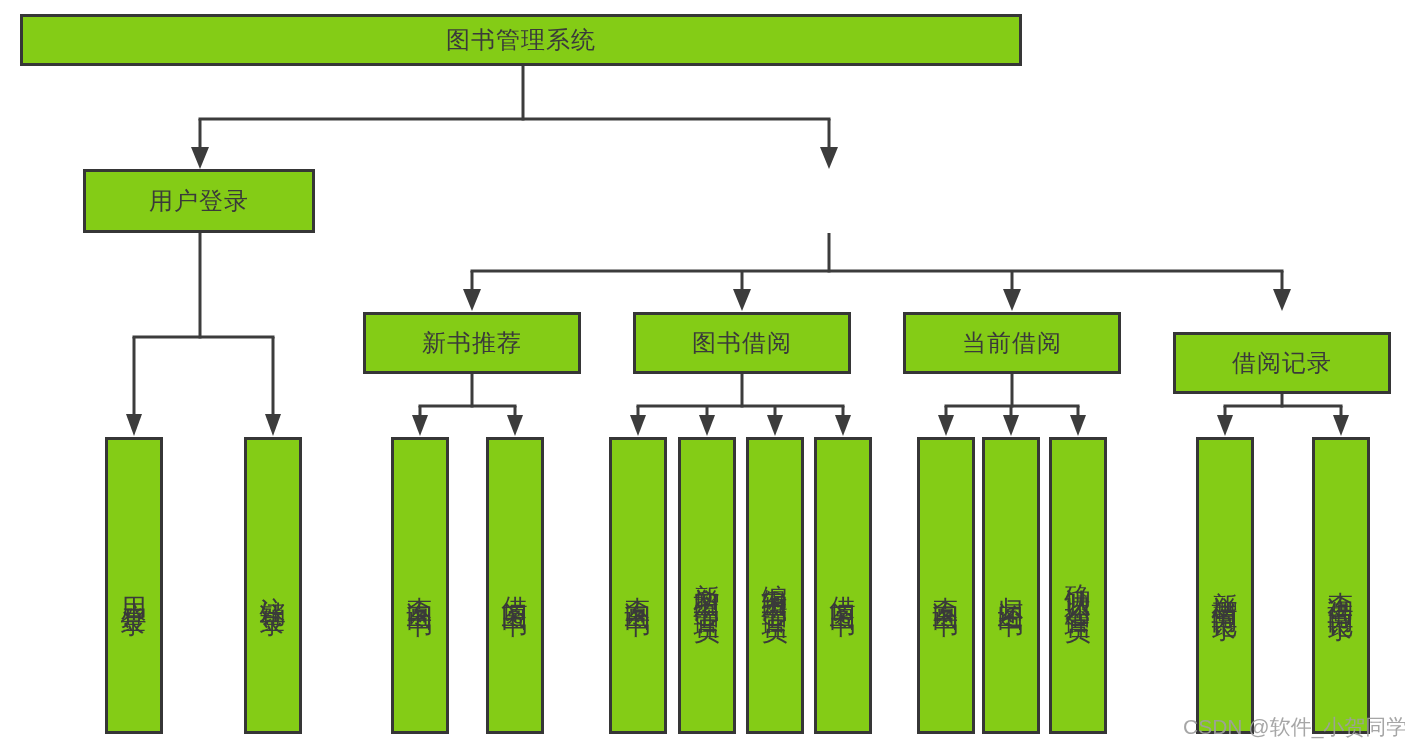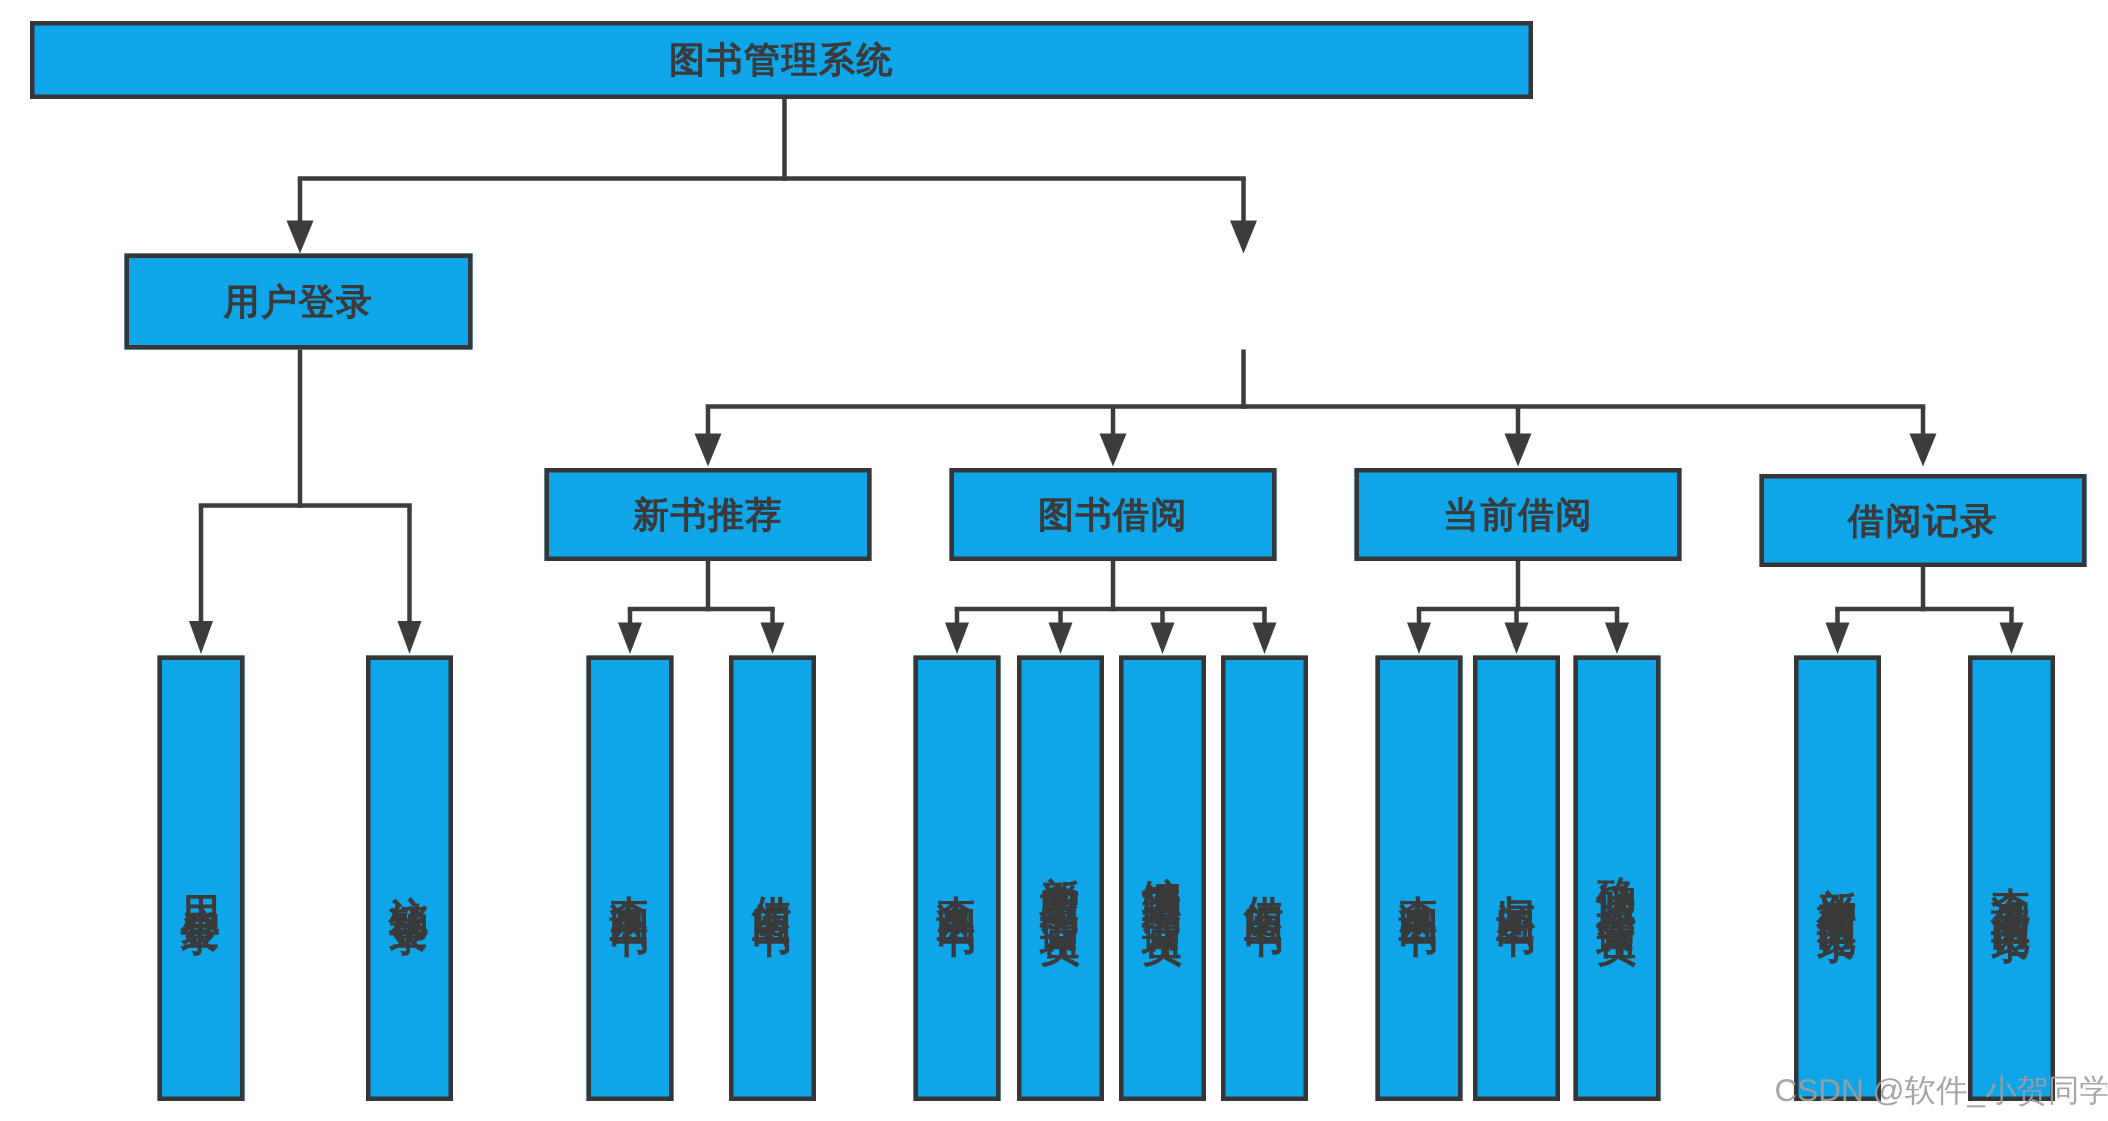--- a/index.html
+++ b/index.html
@@ -19,26 +19,25 @@
     position: absolute;
     left: 0;
     top: 0;
     width: 1405px;
     height: 747px;
   }
   .node {
     position: absolute;
     box-sizing: border-box;
     border: 3px solid #363636;
-    background: #0ea5e9;
+    background: #84cc16;
     display: flex;
     align-items: center;
     justify-content: center;
     color: #3a3a3a;
-    font-weight: bold;
   }
   .h-node {
     font-size: 24px;
     letter-spacing: 1px;
     white-space: nowrap;
   }
   .v-node {
     width: 58px;
     top: 437px;
     height: 297px;
@@ -142,21 +141,21 @@
 
   <div class="node h-node" style="left:363px; top:312px; width:218px; height:62px;">
     <span>新书推荐</span>
   </div>
   <div class="node h-node" style="left:633px; top:312px; width:218px; height:62px;">
     <span>图书借阅</span>
   </div>
   <div class="node h-node" style="left:903px; top:312px; width:218px; height:62px;">
     <span>当前借阅</span>
   </div>
-  <div class="node h-node" style="left:1173px; top:316px; width:218px; height:62px;">
+  <div class="node h-node" style="left:1173px; top:332px; width:218px; height:62px;">
     <span>借阅记录</span>
   </div>
 
   <div class="node v-node" style="left:105px;">
     <span>用户登录</span>
   </div>
   <div class="node v-node" style="left:244px;">
     <span>注销登录</span>
   </div>
 

